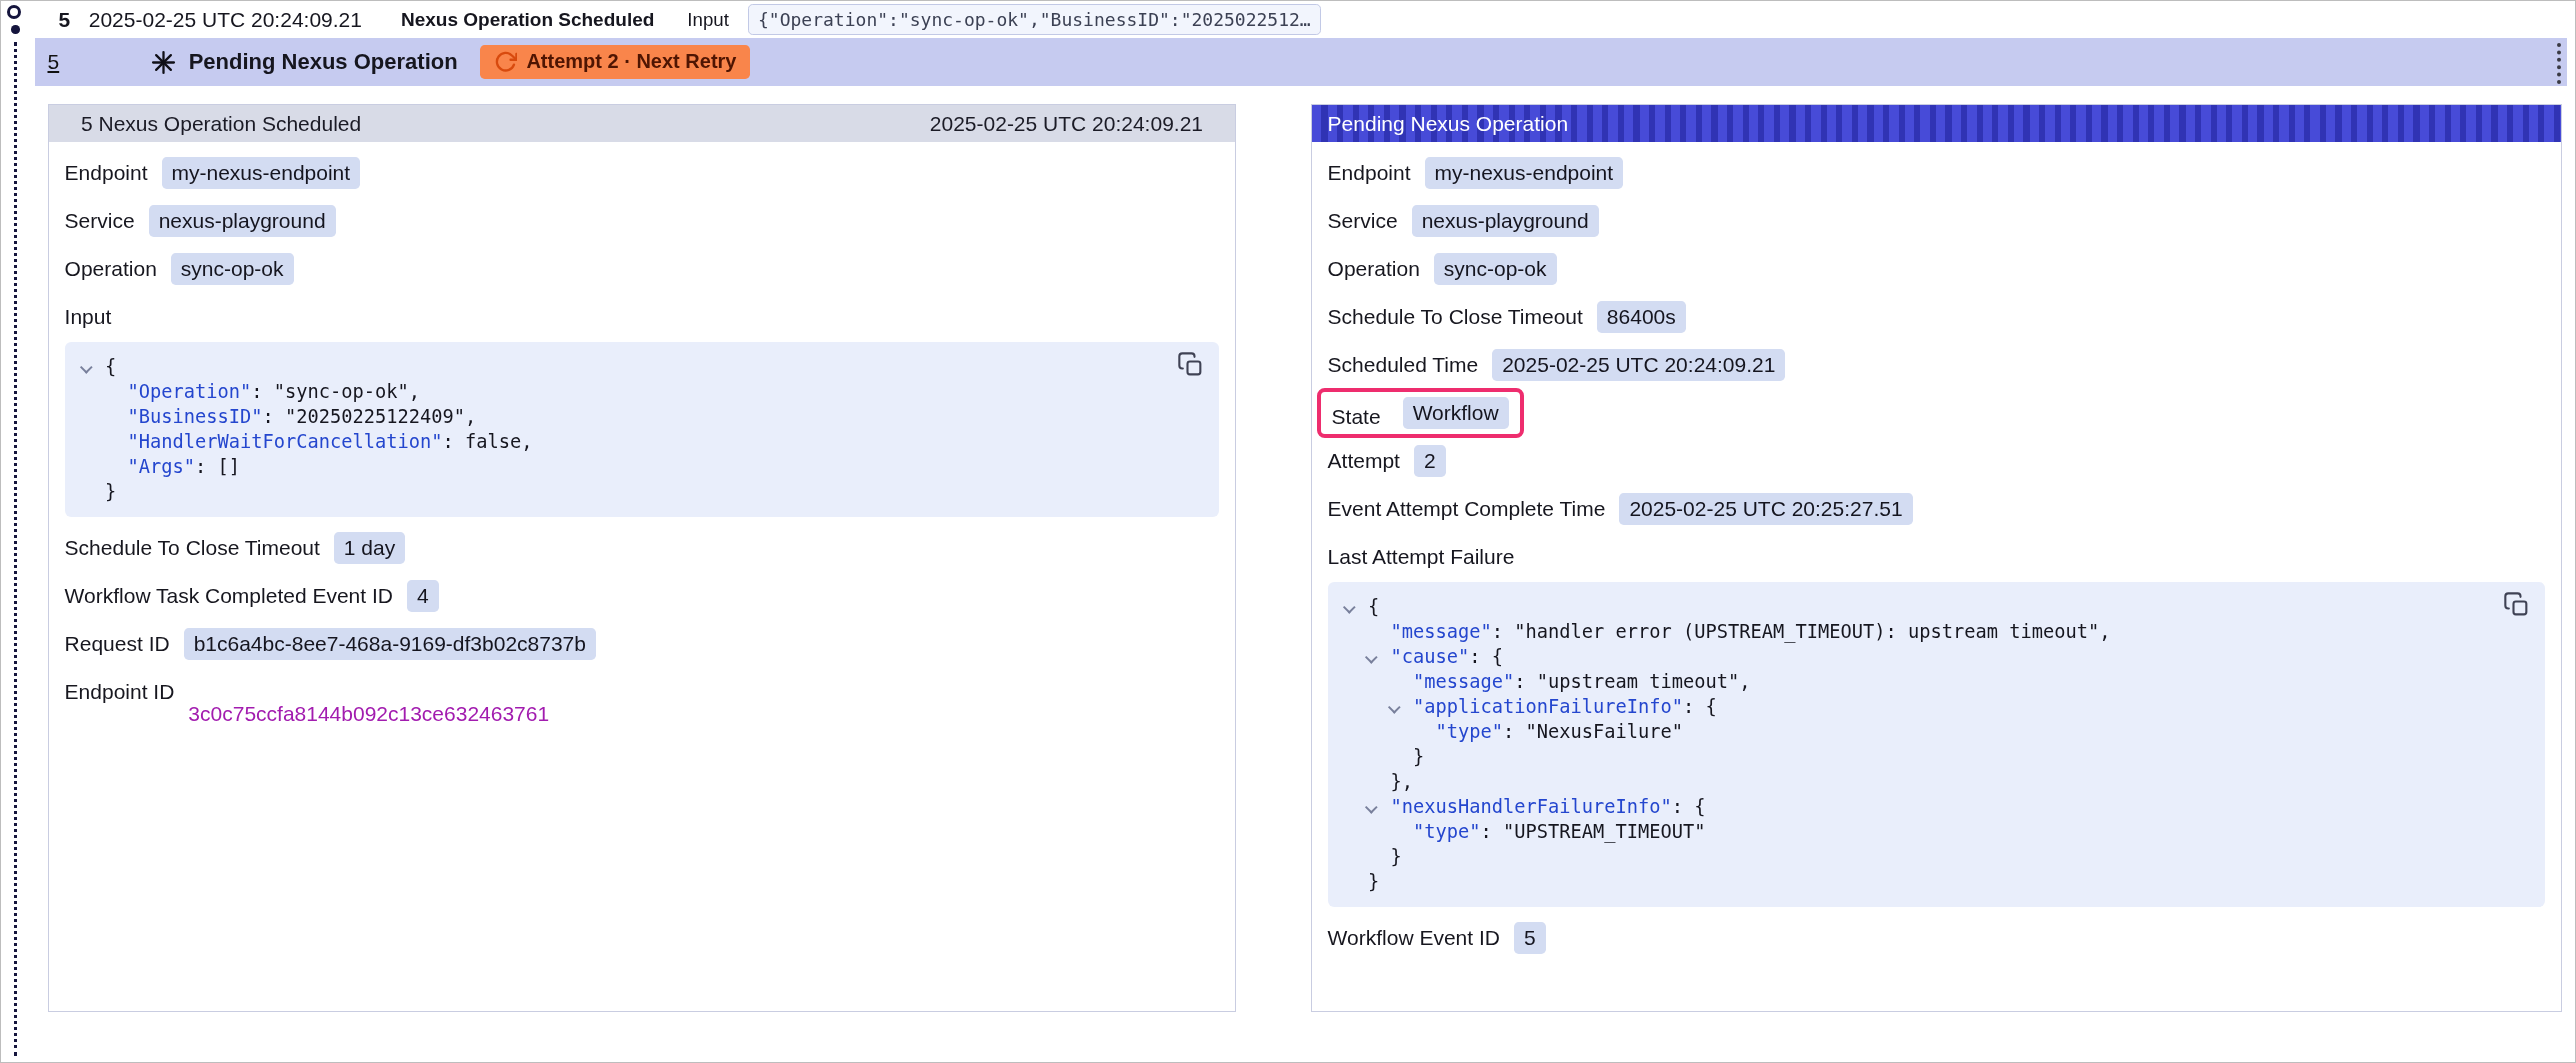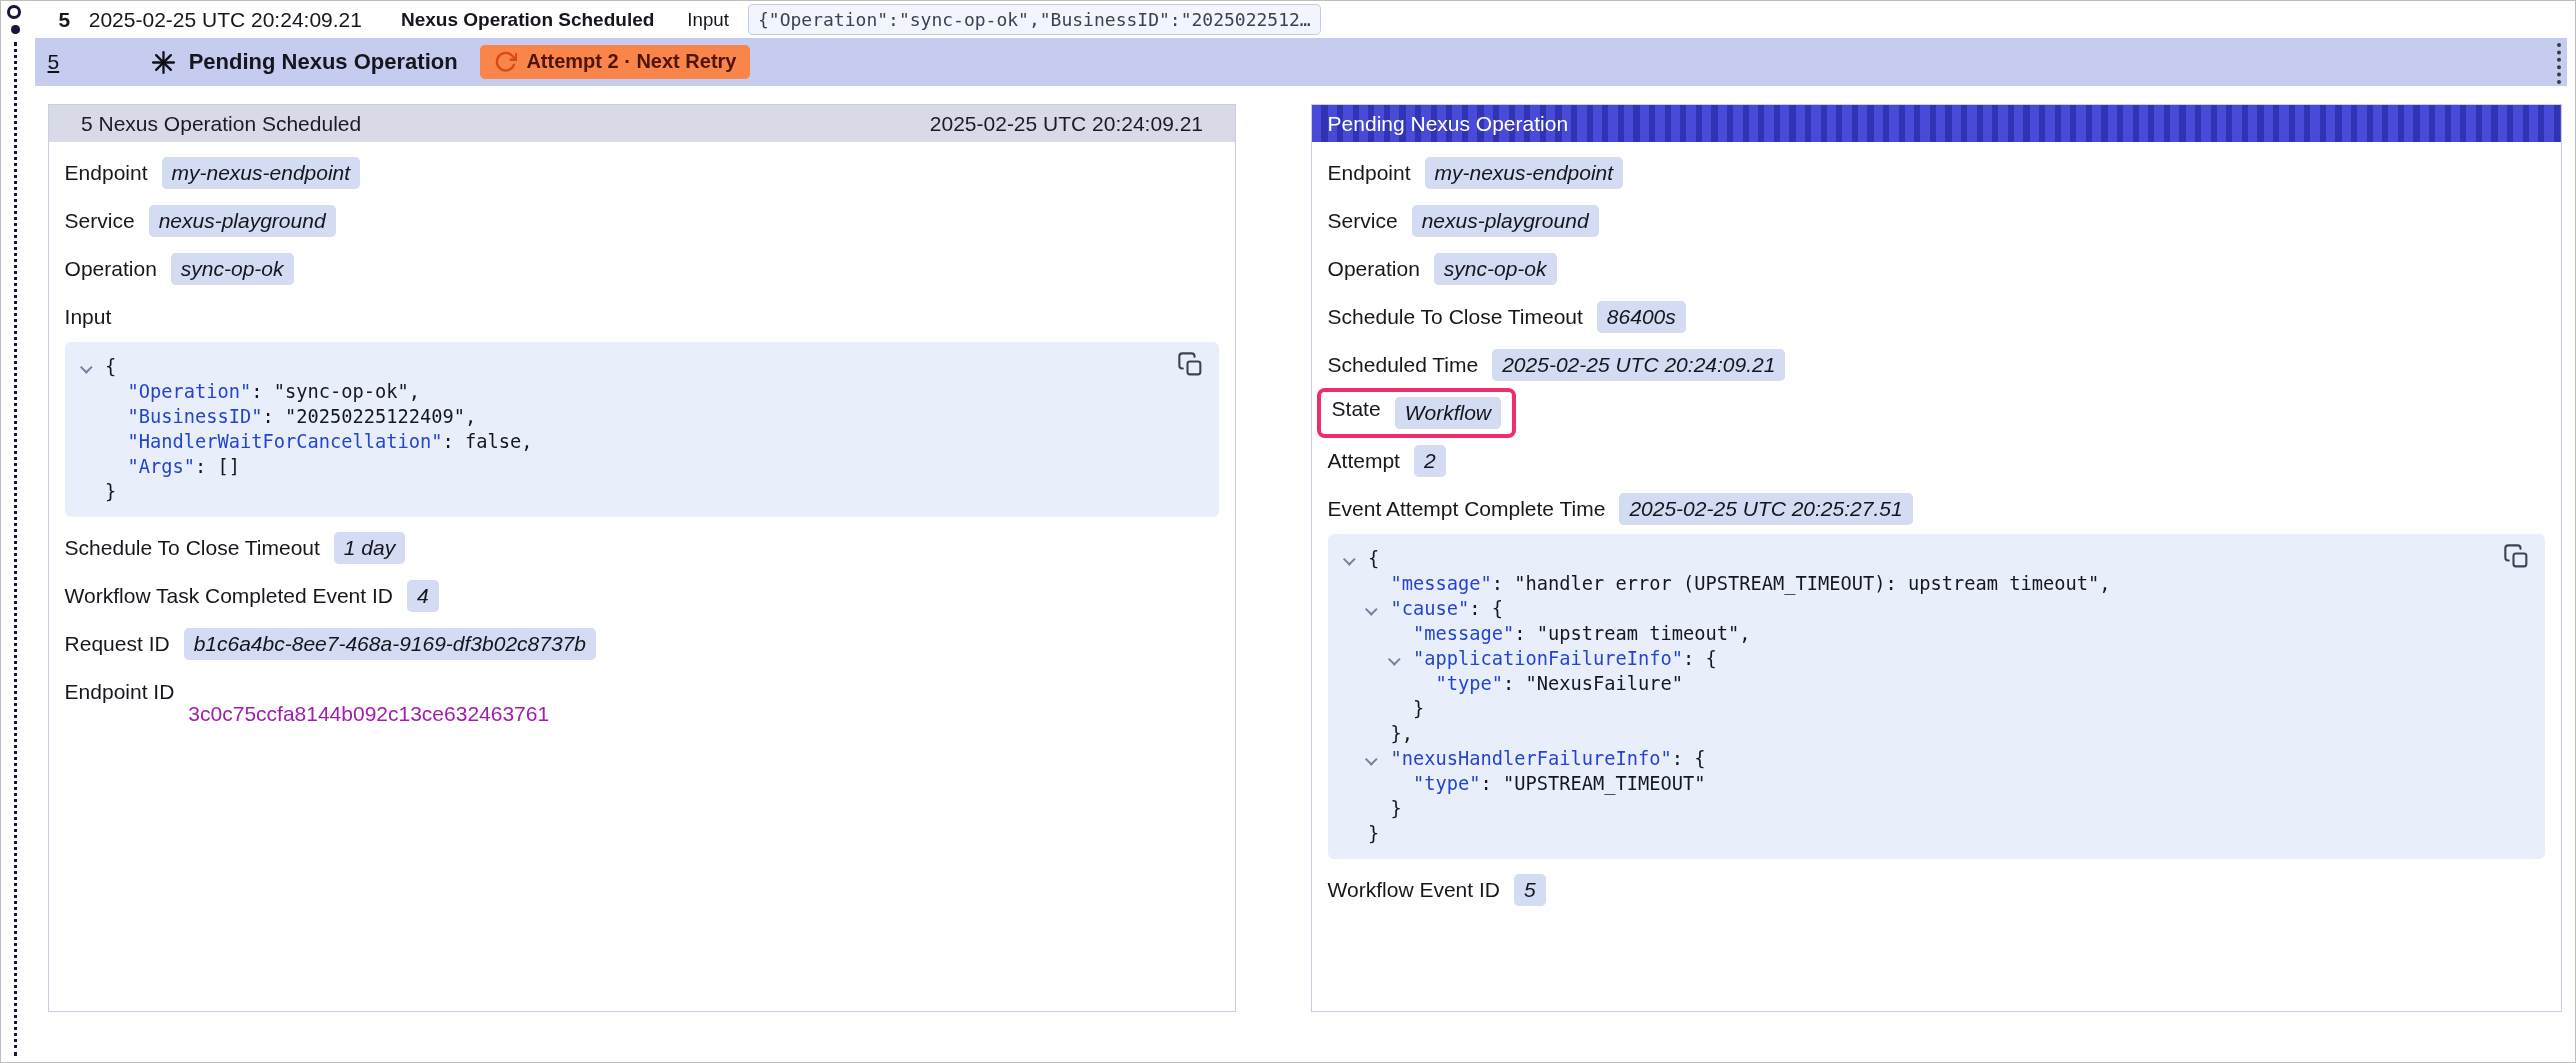--- a/index.html
+++ b/index.html
@@ -29,23 +29,23 @@
   .scroll-dots { position: absolute; right: 6.2px; top: 4.7px; height: 41px; width: 0; border-left: 4.7px dotted #3a3a44; }
 
   
   .panels { position: absolute; left: 47px; top: 103px; display: grid; grid-template-columns: 1188px 1251px; column-gap: 75px; }
   .panel { height: 908px; background: #fff; border: 0.8px solid #c9cde1; }
   .panel-head-left { height: 37px; background: #d8dbe7; display: flex; align-items: center; justify-content: space-between; padding: 0 32px; font-size: 21px; color: #1b1b26; }
   .panel-head-right { height: 37px; background: repeating-linear-gradient(90deg, #474bd8 0 9.4px, #3033b4 9.4px 15.6px); display: flex; align-items: center; padding: 0 15.6px; font-size: 21px; color: #ffffff; }
   .panel-body { padding: 0 15.6px; }
 
   .field-row { display: flex; align-items: center; gap: 14px; height: 34px; margin-top: 14px; font-size: 21px; color: #17171f; white-space: nowrap; }
-  .chip { background: #d3dcf2; border-radius: 4.7px; padding: 3.9px 10px; color: #15151f; font-style: italic; }
+  .chip { background: #d3dcf2; border-radius: 4.7px; padding: 3.9px 10px; color: #15151f; }
   .field-link { color: #a21caf; cursor: pointer; margin-top: 44px; }
-  .annotation { display: inline-flex; align-items: flex-start; gap: 14px; border: 4.7px solid #ee2d6e; border-radius: 7.8px; padding: 4.7px 11px; margin-left: -11px; background: transparent; }
+  .annotation { display: inline-flex; align-items: flex-end; gap: 22px; border: 4.7px solid #ee2d6e; border-radius: 7.8px; padding: 4.7px 11px; margin-left: -11px; background: transparent; }
 
   .code-label { margin-top: 14px; height: 34px; display: flex; align-items: center; font-size: 21px; }
   .code-block { position: relative; margin-top: 7.8px; background: #e9eefb; border-radius: 6.2px; padding: 12.5px 17px; font-family: "DejaVu Sans Mono", "Liberation Mono", monospace; font-size: 18.7px; line-height: 25px; color: #16161f; }
   .code-line { white-space: pre; }
   .indent { display: inline-block; }
   .chev-slot { display: inline-block; width: 23.4px; }
   .chev { display: inline-block; width: 8.6px; height: 8.6px; border-right: 2.3px solid #79809c; border-bottom: 2.3px solid #79809c; transform: rotate(45deg) translate(-1.6px,-1.6px); }
   .tok-k { color: #2446ce; }
   .tok-s, .tok-b, .tok-p { color: #16161f; }
   .copy-btn { position: absolute; top: 9.4px; right: 14px; width: 28px; height: 28px; cursor: pointer; display: inline-flex; }
@@ -186,20 +186,21 @@
             </div>
             <div class="field-row">
               <span class="field-label">Attempt</span>
               <span class="chip">2</span>
             </div>
             <div class="field-row">
               <span class="field-label">Event Attempt Complete Time</span>
               <span class="chip">2025-02-25 UTC 20:25:27.51</span>
             </div>
           </div>
+        <div class="code-label">Last Attempt Failure</div>
         <div class="code-block">
           <span class="copy-btn">
             <svg viewBox="0 0 24 24" fill="none" stroke="#3f4254" stroke-width="1.8" stroke-linecap="round" stroke-linejoin="round">
               <rect x="9" y="9" width="11" height="11" rx="2"></rect>
               <path d="M5 15H4.5A2.5 2.5 0 0 1 2 12.5v-8A2.5 2.5 0 0 1 4.5 2h8A2.5 2.5 0 0 1 15 4.5V5"></path>
             </svg>
           </span>
           <div>
               <div class="code-line"><span class="indent" style="width: 0ch;"></span><span class="chev-slot"><i class="chev"></i></span><span class="tok-p">{</span></div>
               <div class="code-line"><span class="indent" style="width: 2ch;"></span><span class="chev-slot"></span><span class="tok-k">"message"</span><span class="tok-p">: </span><span class="tok-s">"handler error (UPSTREAM_TIMEOUT): upstream timeout"</span><span class="tok-p">,</span></div>

